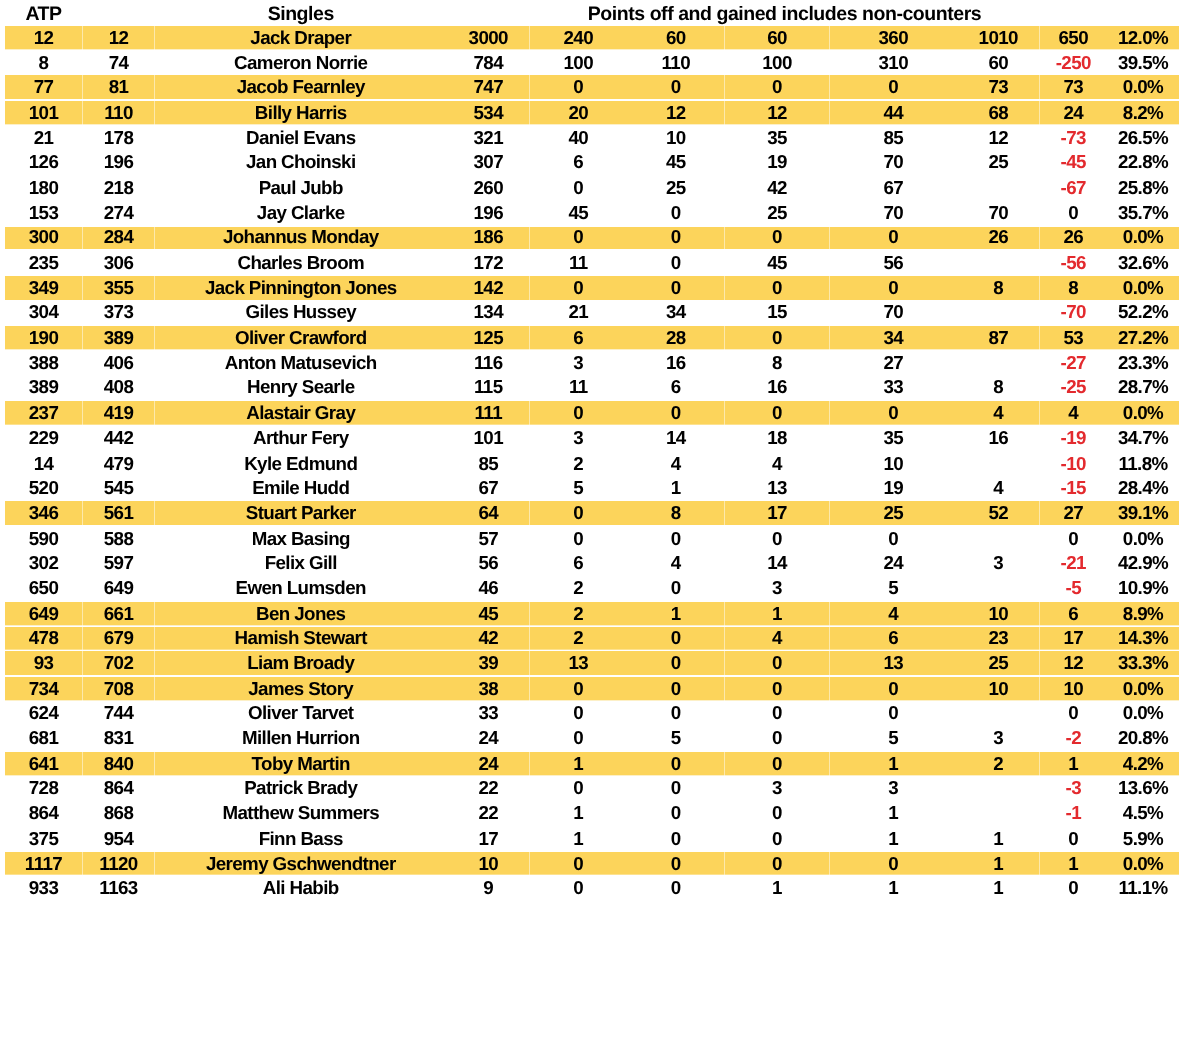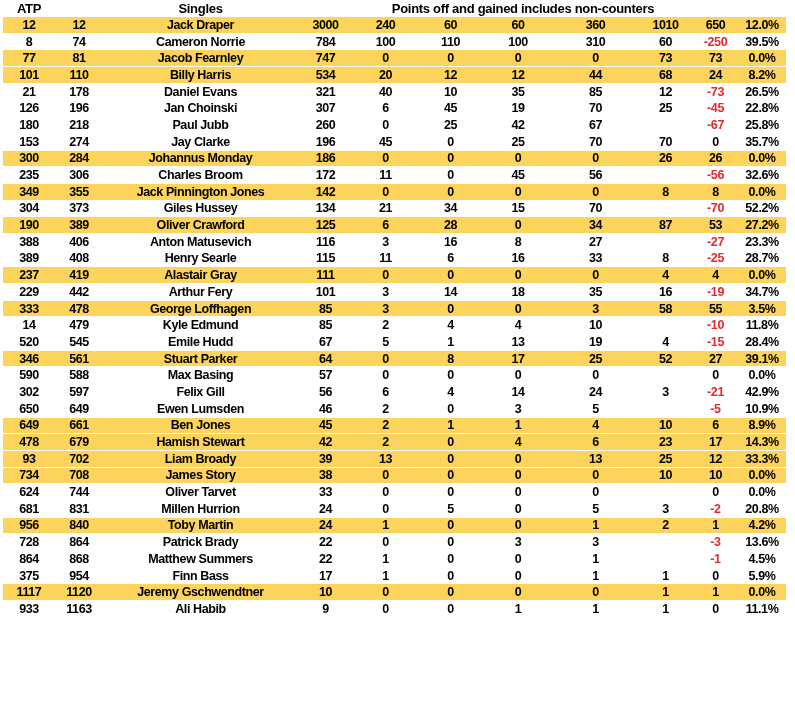--- a/index.html
+++ b/index.html
@@ -286,33 +286,20 @@
     <td>Arthur Fery</td>
     <td>101</td>
     <td>3</td>
     <td>14</td>
     <td>18</td>
     <td>35</td>
     <td>16</td>
     <td class="neg">-19</td>
     <td>34.7%</td>
   </tr>
-      <tr class="hl">
-    <td>333</td>
-    <td>478</td>
-    <td>George Loffhagen</td>
-    <td>85</td>
-    <td>3</td>
-    <td>0</td>
-    <td>0</td>
-    <td>3</td>
-    <td>58</td>
-    <td>55</td>
-    <td>3.5%</td>
-  </tr>
       <tr>
     <td>14</td>
     <td>479</td>
     <td>Kyle Edmund</td>
     <td>85</td>
     <td>2</td>
     <td>4</td>
     <td>4</td>
     <td>10</td>
     <td></td>
@@ -456,21 +443,21 @@
     <td>24</td>
     <td>0</td>
     <td>5</td>
     <td>0</td>
     <td>5</td>
     <td>3</td>
     <td class="neg">-2</td>
     <td>20.8%</td>
   </tr>
       <tr class="hl">
-    <td>956</td>
+    <td>641</td>
     <td>840</td>
     <td>Toby Martin</td>
     <td>24</td>
     <td>1</td>
     <td>0</td>
     <td>0</td>
     <td>1</td>
     <td>2</td>
     <td>1</td>
     <td>4.2%</td>

